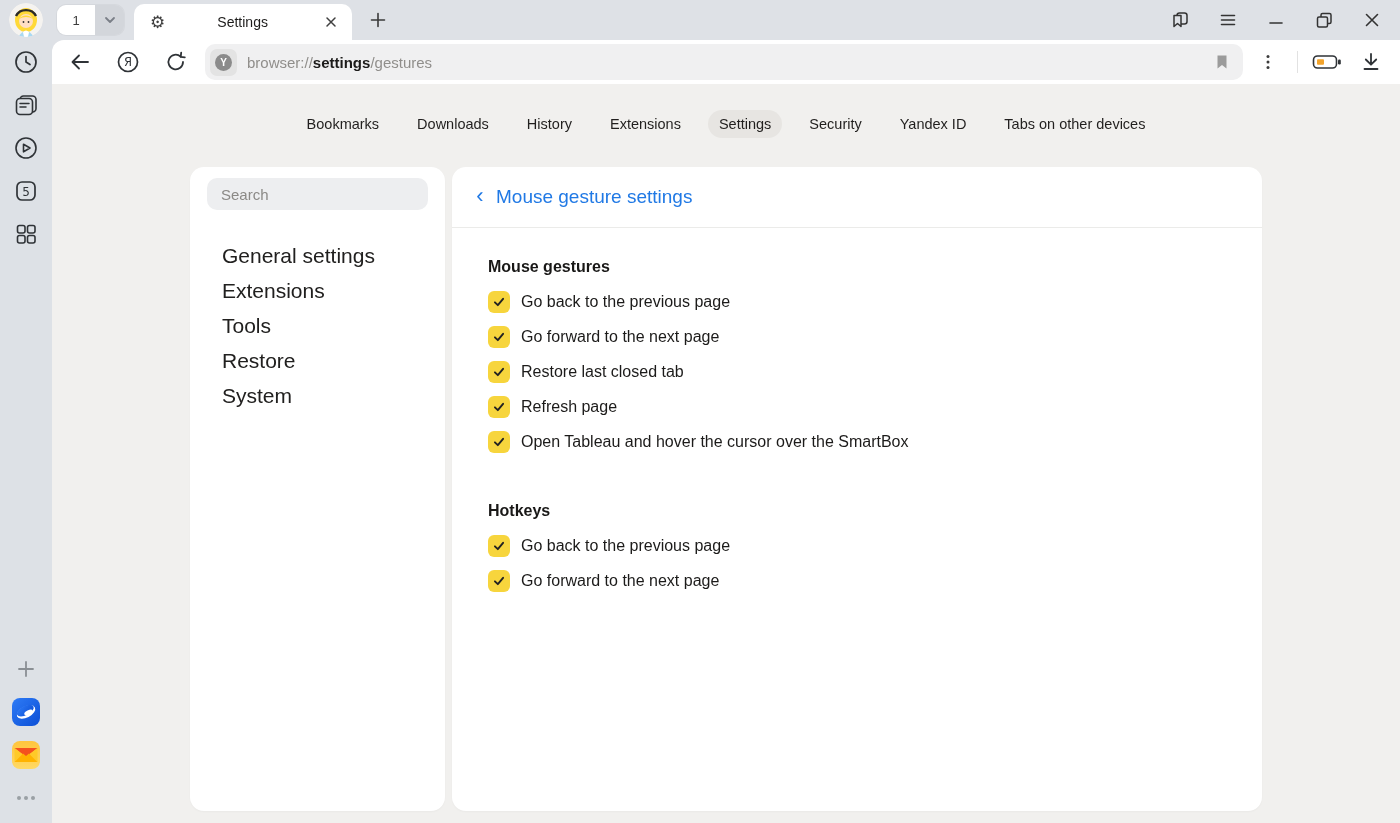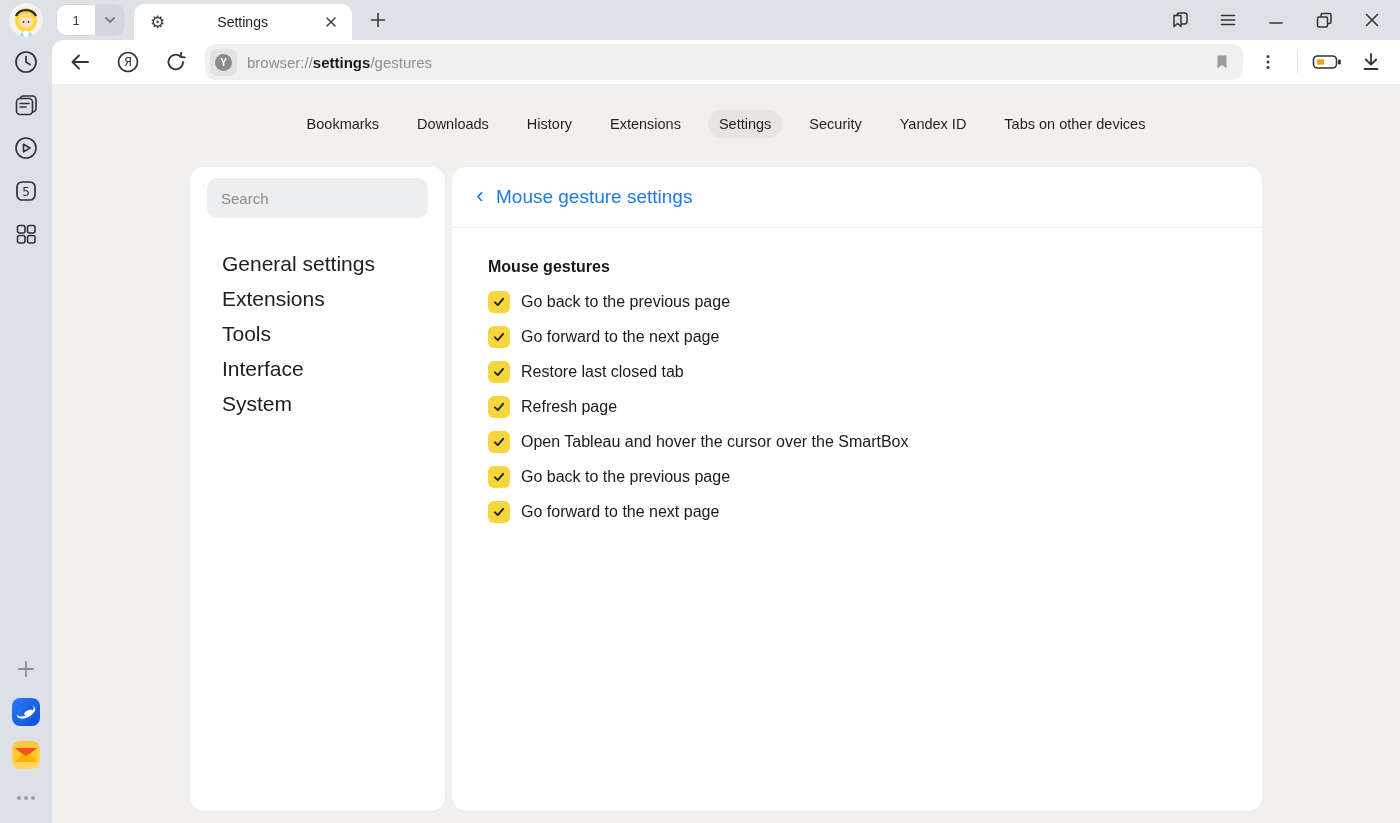--- a/index.html
+++ b/index.html
@@ -43,21 +43,21 @@
   .tb-divider { width:1px; height:22px; background:#e2e2e2; }
 
   
   .content { position:absolute; top:84px; left:52px; right:0; bottom:0; background:#f1f0ee; }
   .navtabs { position:absolute; top:26px; left:0; right:0; display:flex; justify-content:center; gap:16px; }
   .navtab { font-size:14.5px; color:#211f1e; padding:6px 11px; border-radius:16px; cursor:pointer; white-space:nowrap; }
   .navtab.active { background:#e7e5e2; }
 
   .card { position:absolute; background:#fff; border-radius:14px; box-shadow:0 1px 2px rgba(0,0,0,0.03); }
   .sidebar-card { left:138px; top:83px; width:255px; height:644px; padding:11px 17px; }
-  .search-input { width:100%; height:40px; background:#edeef0; border:none; border-radius:10px; padding:0 14px; font-size:15px; font-family:inherit; color:#21201f; outline:none; }
+  .search-input { width:100%; height:32px; background:#edeef0; border:none; border-radius:10px; padding:0 14px; font-size:15px; font-family:inherit; color:#21201f; outline:none; }
   .search-input::placeholder { color:#8b8986; }
   .side-list { margin-top:26px; }
   .side-item { font-size:21px; color:#21201f; padding:8px 0 8px 15px; height:35px; cursor:pointer; border-radius:8px; }
 
   .main-card { left:400px; top:83px; width:810px; height:644px; }
   .main-header { height:61px; display:flex; align-items:center; padding:0 16px; border-bottom:1px solid #ebebe9; }
   .back-chevron { width:24px; height:24px; display:flex; align-items:center; justify-content:center; color:#2079e5; font-size:22px; cursor:pointer; flex:none; padding-bottom:3px; }
   .main-title { color:#2079e5; font-size:19px; font-weight:500; margin-left:4px;text-align:center; }
   .main-body { padding:0 36px; }
   .section-heading { font-size:16px; font-weight:bold; color:#191817; margin-top:30px; margin-bottom:15px; }
@@ -307,21 +307,21 @@
     <div class="navtab">Yandex ID</div>
     <div class="navtab">Tabs on other devices</div>
   </div>
 
   <div class="card sidebar-card">
     <input class="search-input" type="text" placeholder="Search" style="">
     <div class="side-list">
       <div class="side-item">General settings</div>
       <div class="side-item">Extensions</div>
       <div class="side-item">Tools</div>
-      <div class="side-item">Interface</div>
+      <div class="side-item">Restore</div>
       <div class="side-item">System</div>
     </div>
   </div>
 
   <div class="card main-card">
     <div class="main-header">
       <span class="back-chevron">‹</span>
       <span class="main-title">Mouse gesture settings</span>
     </div>
     <div class="main-body">
@@ -362,20 +362,21 @@
       </div>
       <div class="check-row">
         <span class="checkbox">
             <svg width="14" height="14" viewBox="0 0 24 24">
               <path d="M5 12.5 l5 5 9-11" fill="none" stroke="#222" stroke-width="3.2" stroke-linecap="round" stroke-linejoin="round"></path>
             </svg>
           </span>
         <span class="check-label">Open Tableau and hover the cursor over the SmartBox</span>
       </div>
 
+      <div class="section-heading hotkeys">Hotkeys</div>
 
       <div class="check-row">
         <span class="checkbox">
             <svg width="14" height="14" viewBox="0 0 24 24">
               <path d="M5 12.5 l5 5 9-11" fill="none" stroke="#222" stroke-width="3.2" stroke-linecap="round" stroke-linejoin="round"></path>
             </svg>
           </span>
         <span class="check-label">Go back to the previous page</span>
       </div>
       <div class="check-row">

